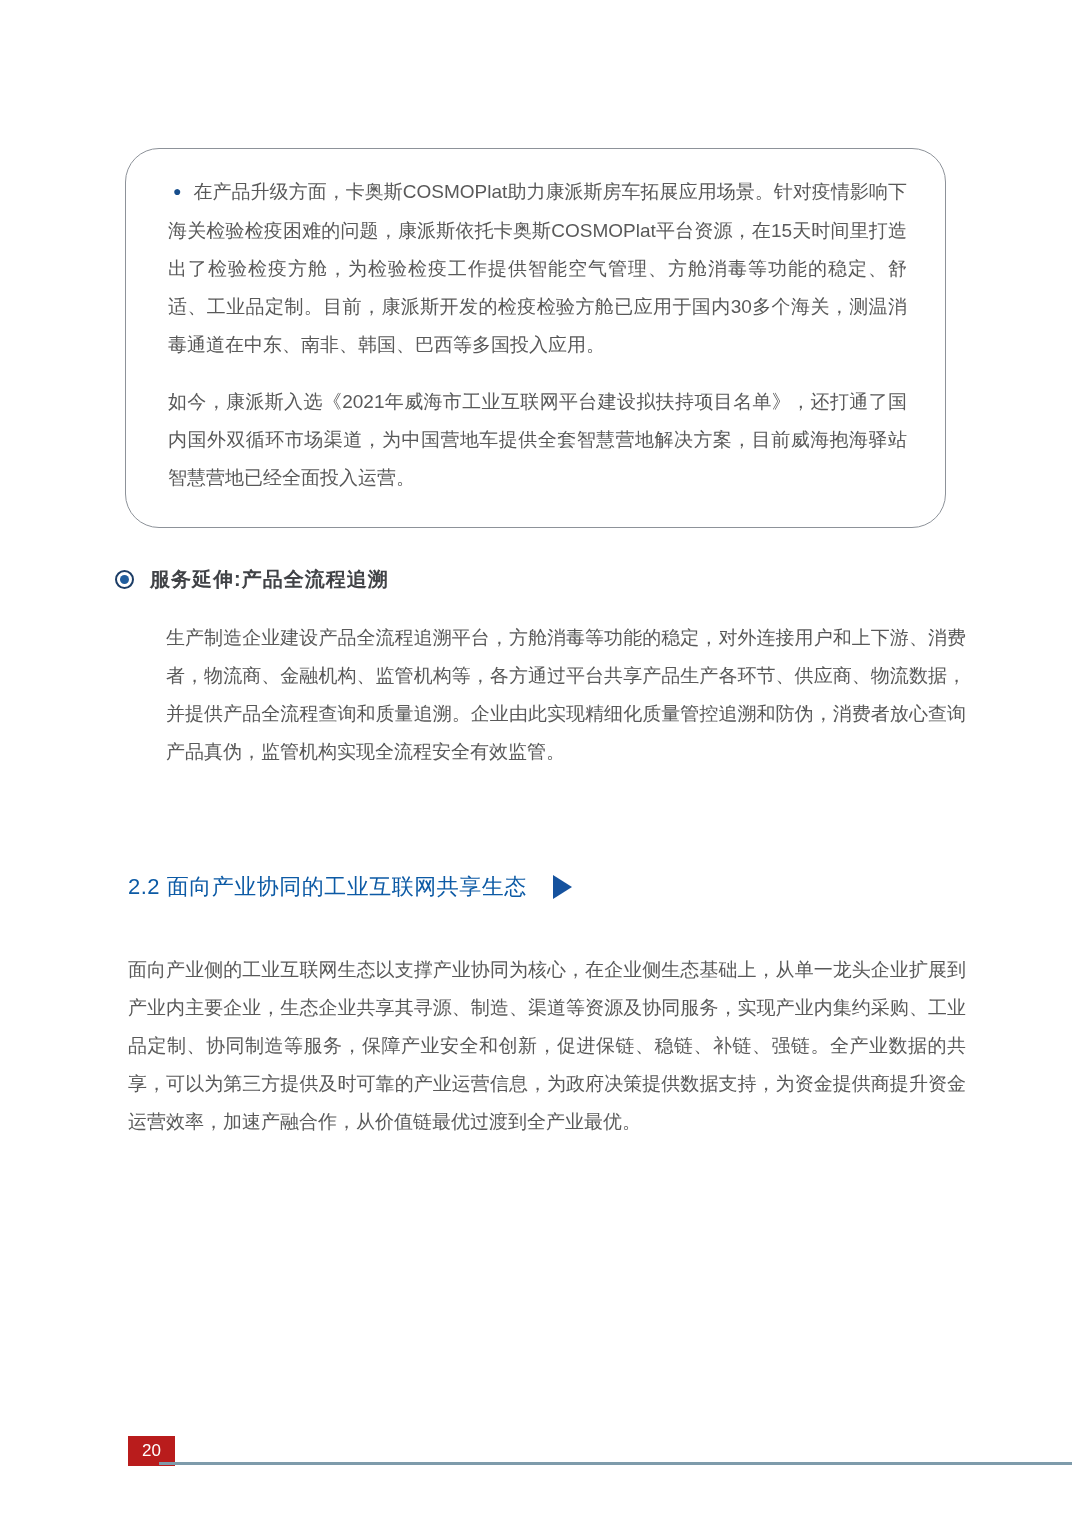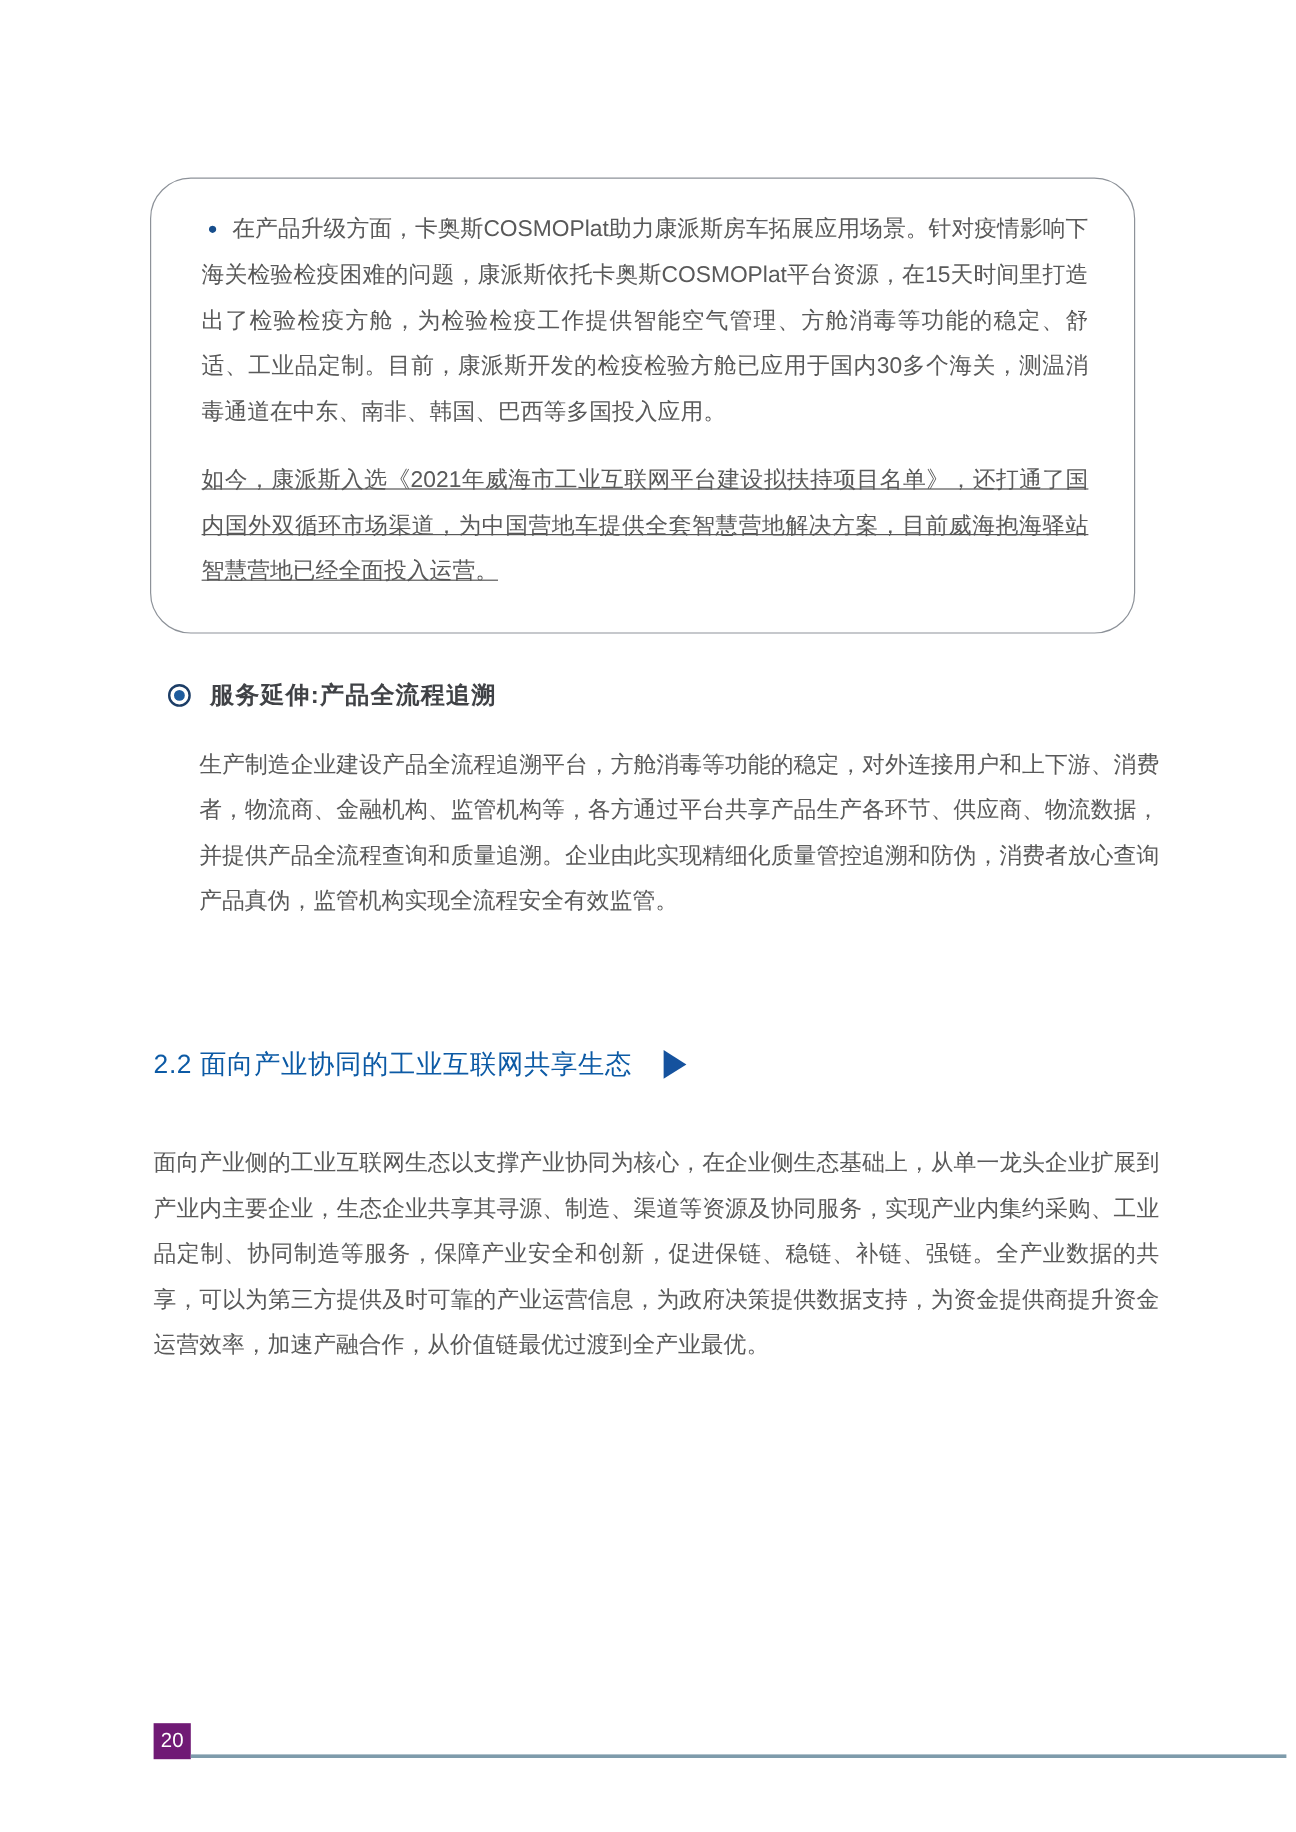--- a/index.html
+++ b/index.html
@@ -31,26 +31,26 @@
   }
   .callout .bullet-para { text-indent:5px; }
   .bullet-glyph {
     color:#174e8c;
     font-size:14px;
     margin-right:12px;
     position:relative;
     top:-2px;
     text-indent:0;
   }
-  .callout .second-para { margin-top:19px;text-decoration:underline; }
+  .callout .second-para { margin-top:19px; }
 
   
   .service-header {
     position:absolute;
-    left:140px; top:566px;
+    left:115px; top:566px;
     display:flex;
     align-items:center;
   }
   .target-icon {
     width:19px; height:19px;
     border:2px solid #1c3d66;
     border-radius:50%;
     display:inline-flex;
     align-items:center;
     justify-content:center;
@@ -97,22 +97,22 @@
   .sec-para {
     position:absolute;
     left:128px; top:951px;
     width:838px;
   }
 
   
   .page-num-badge {
     position:absolute;
     left:128px; top:1436px;
-    width:31px; height:30px;
-    background:#701a75;
+    width:47px; height:30px;
+    background:#b91c1c;
     color:#ffffff;
     font-size:17px;
     display:flex;
     align-items:center;
     justify-content:center;
   }
   .footer-line {
     position:absolute;
     left:159px; top:1462px;
     width:913px; height:3px;

